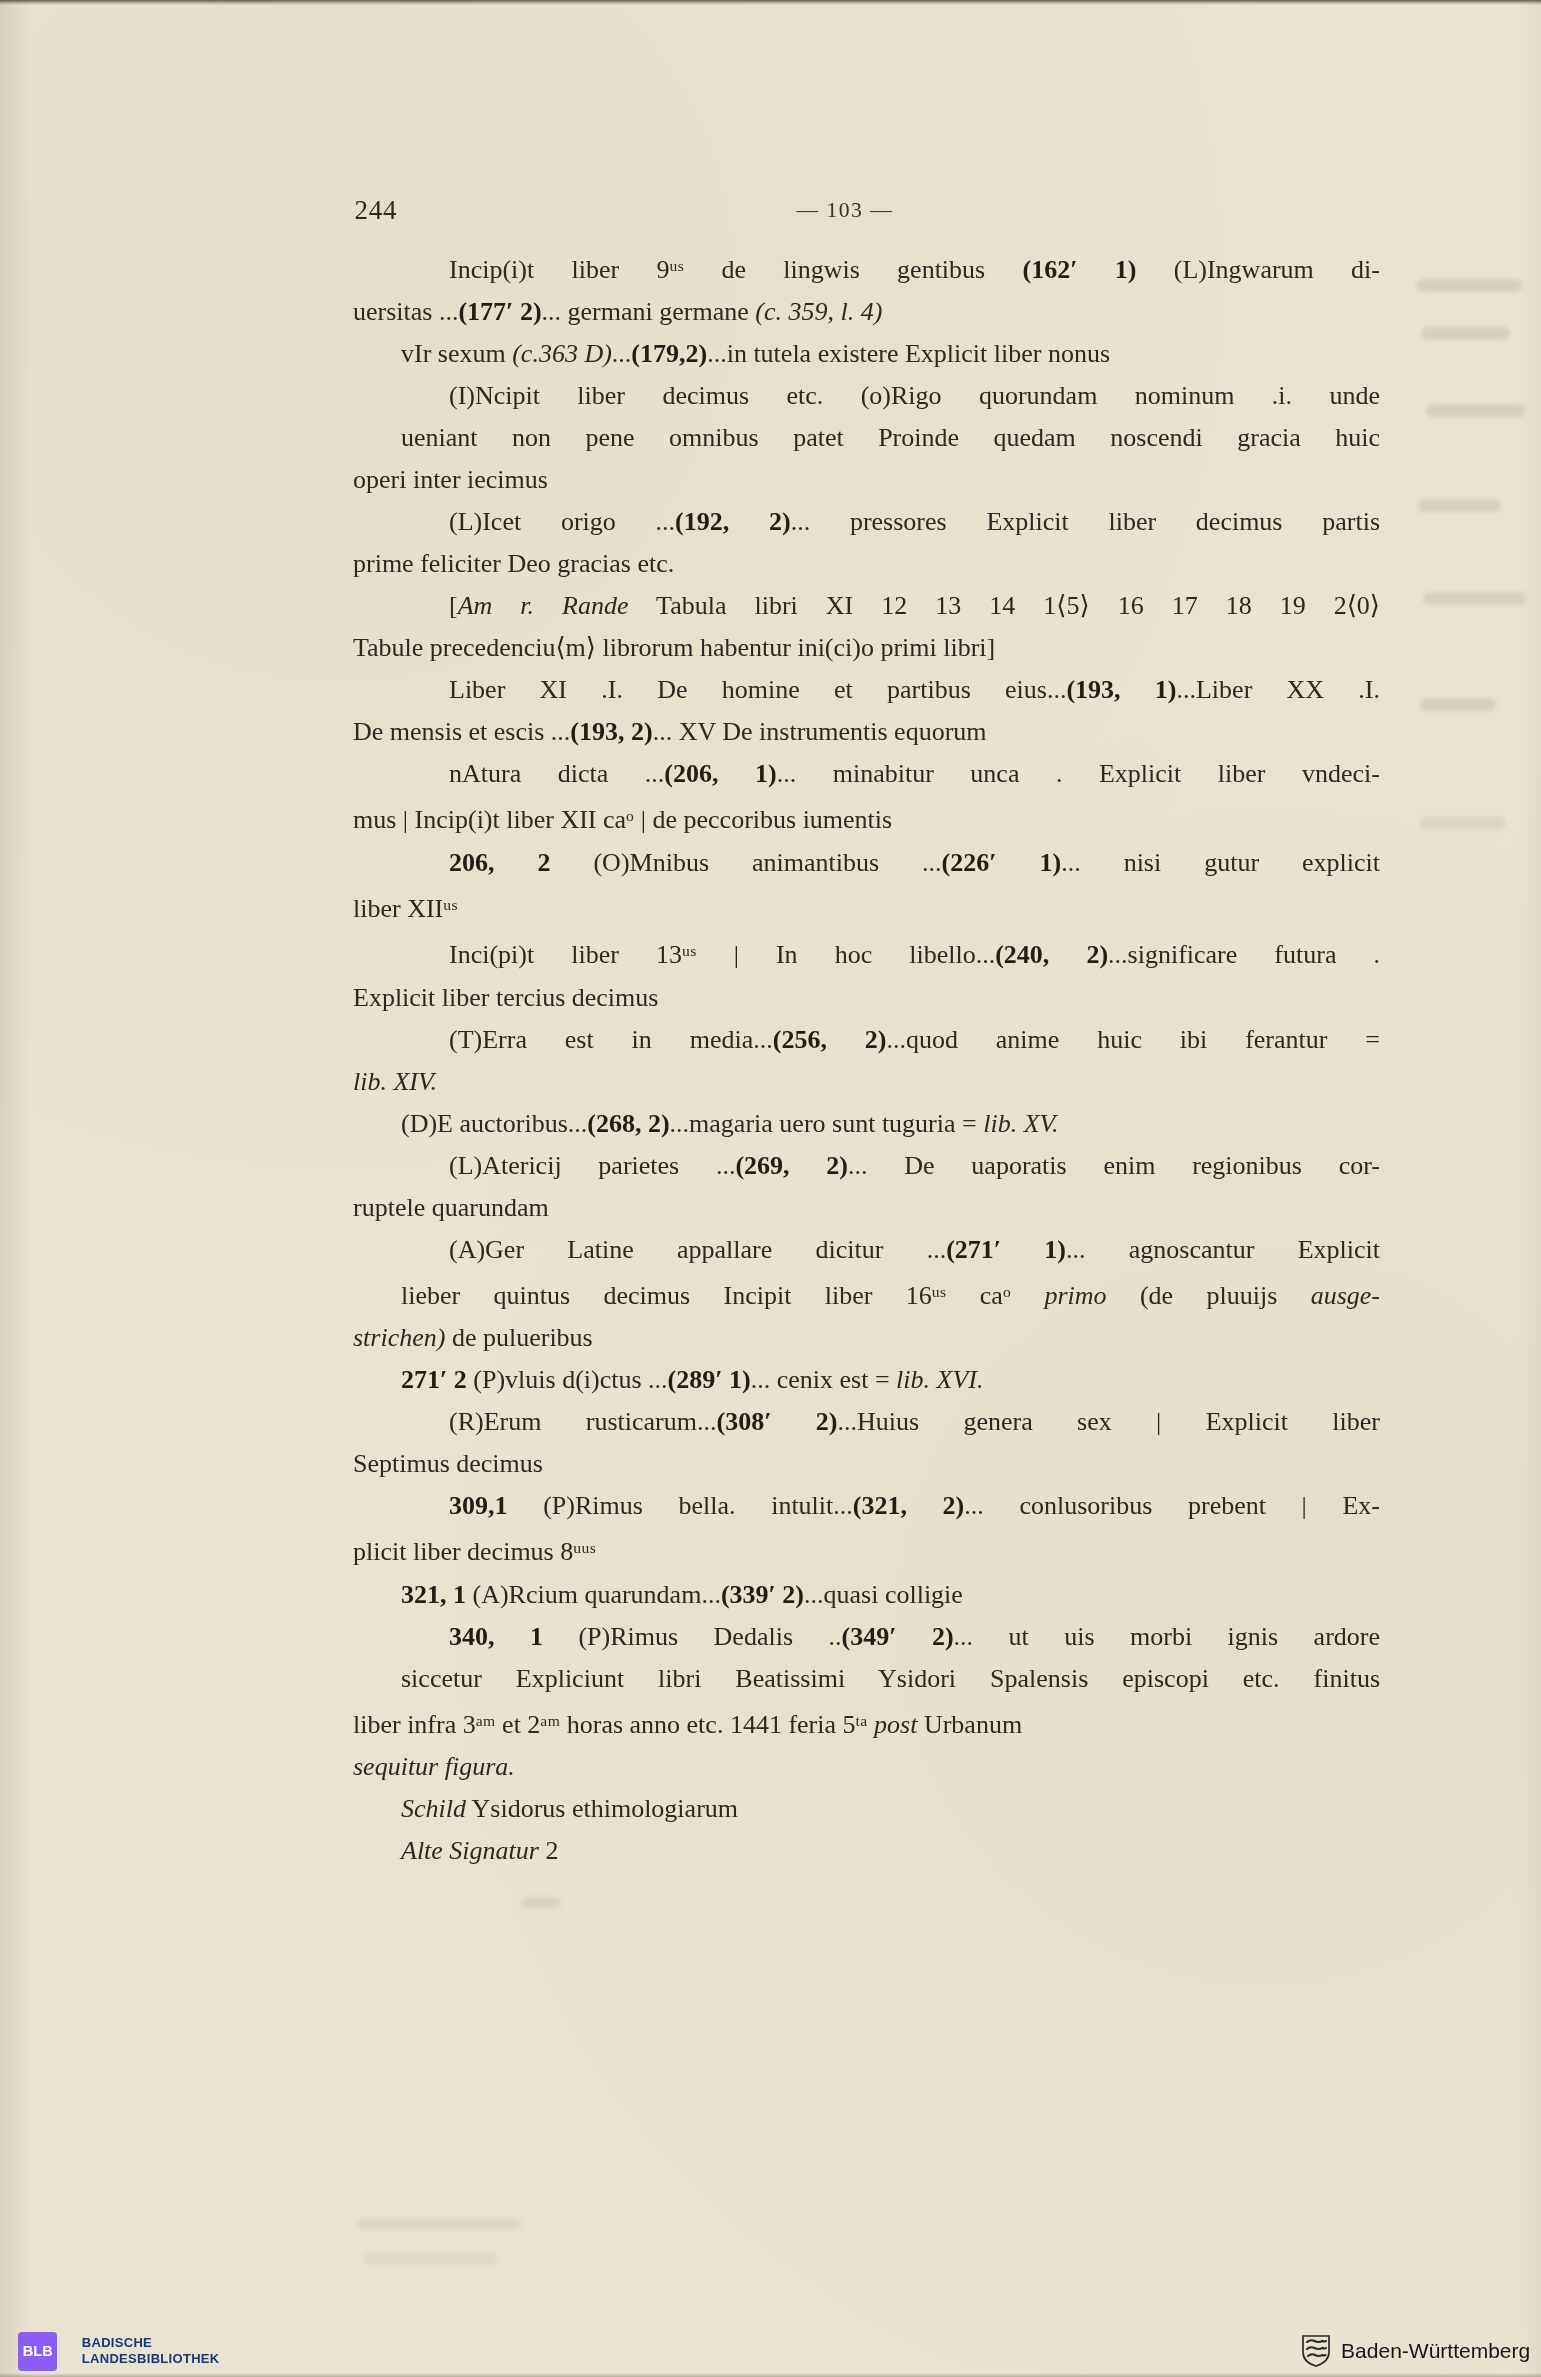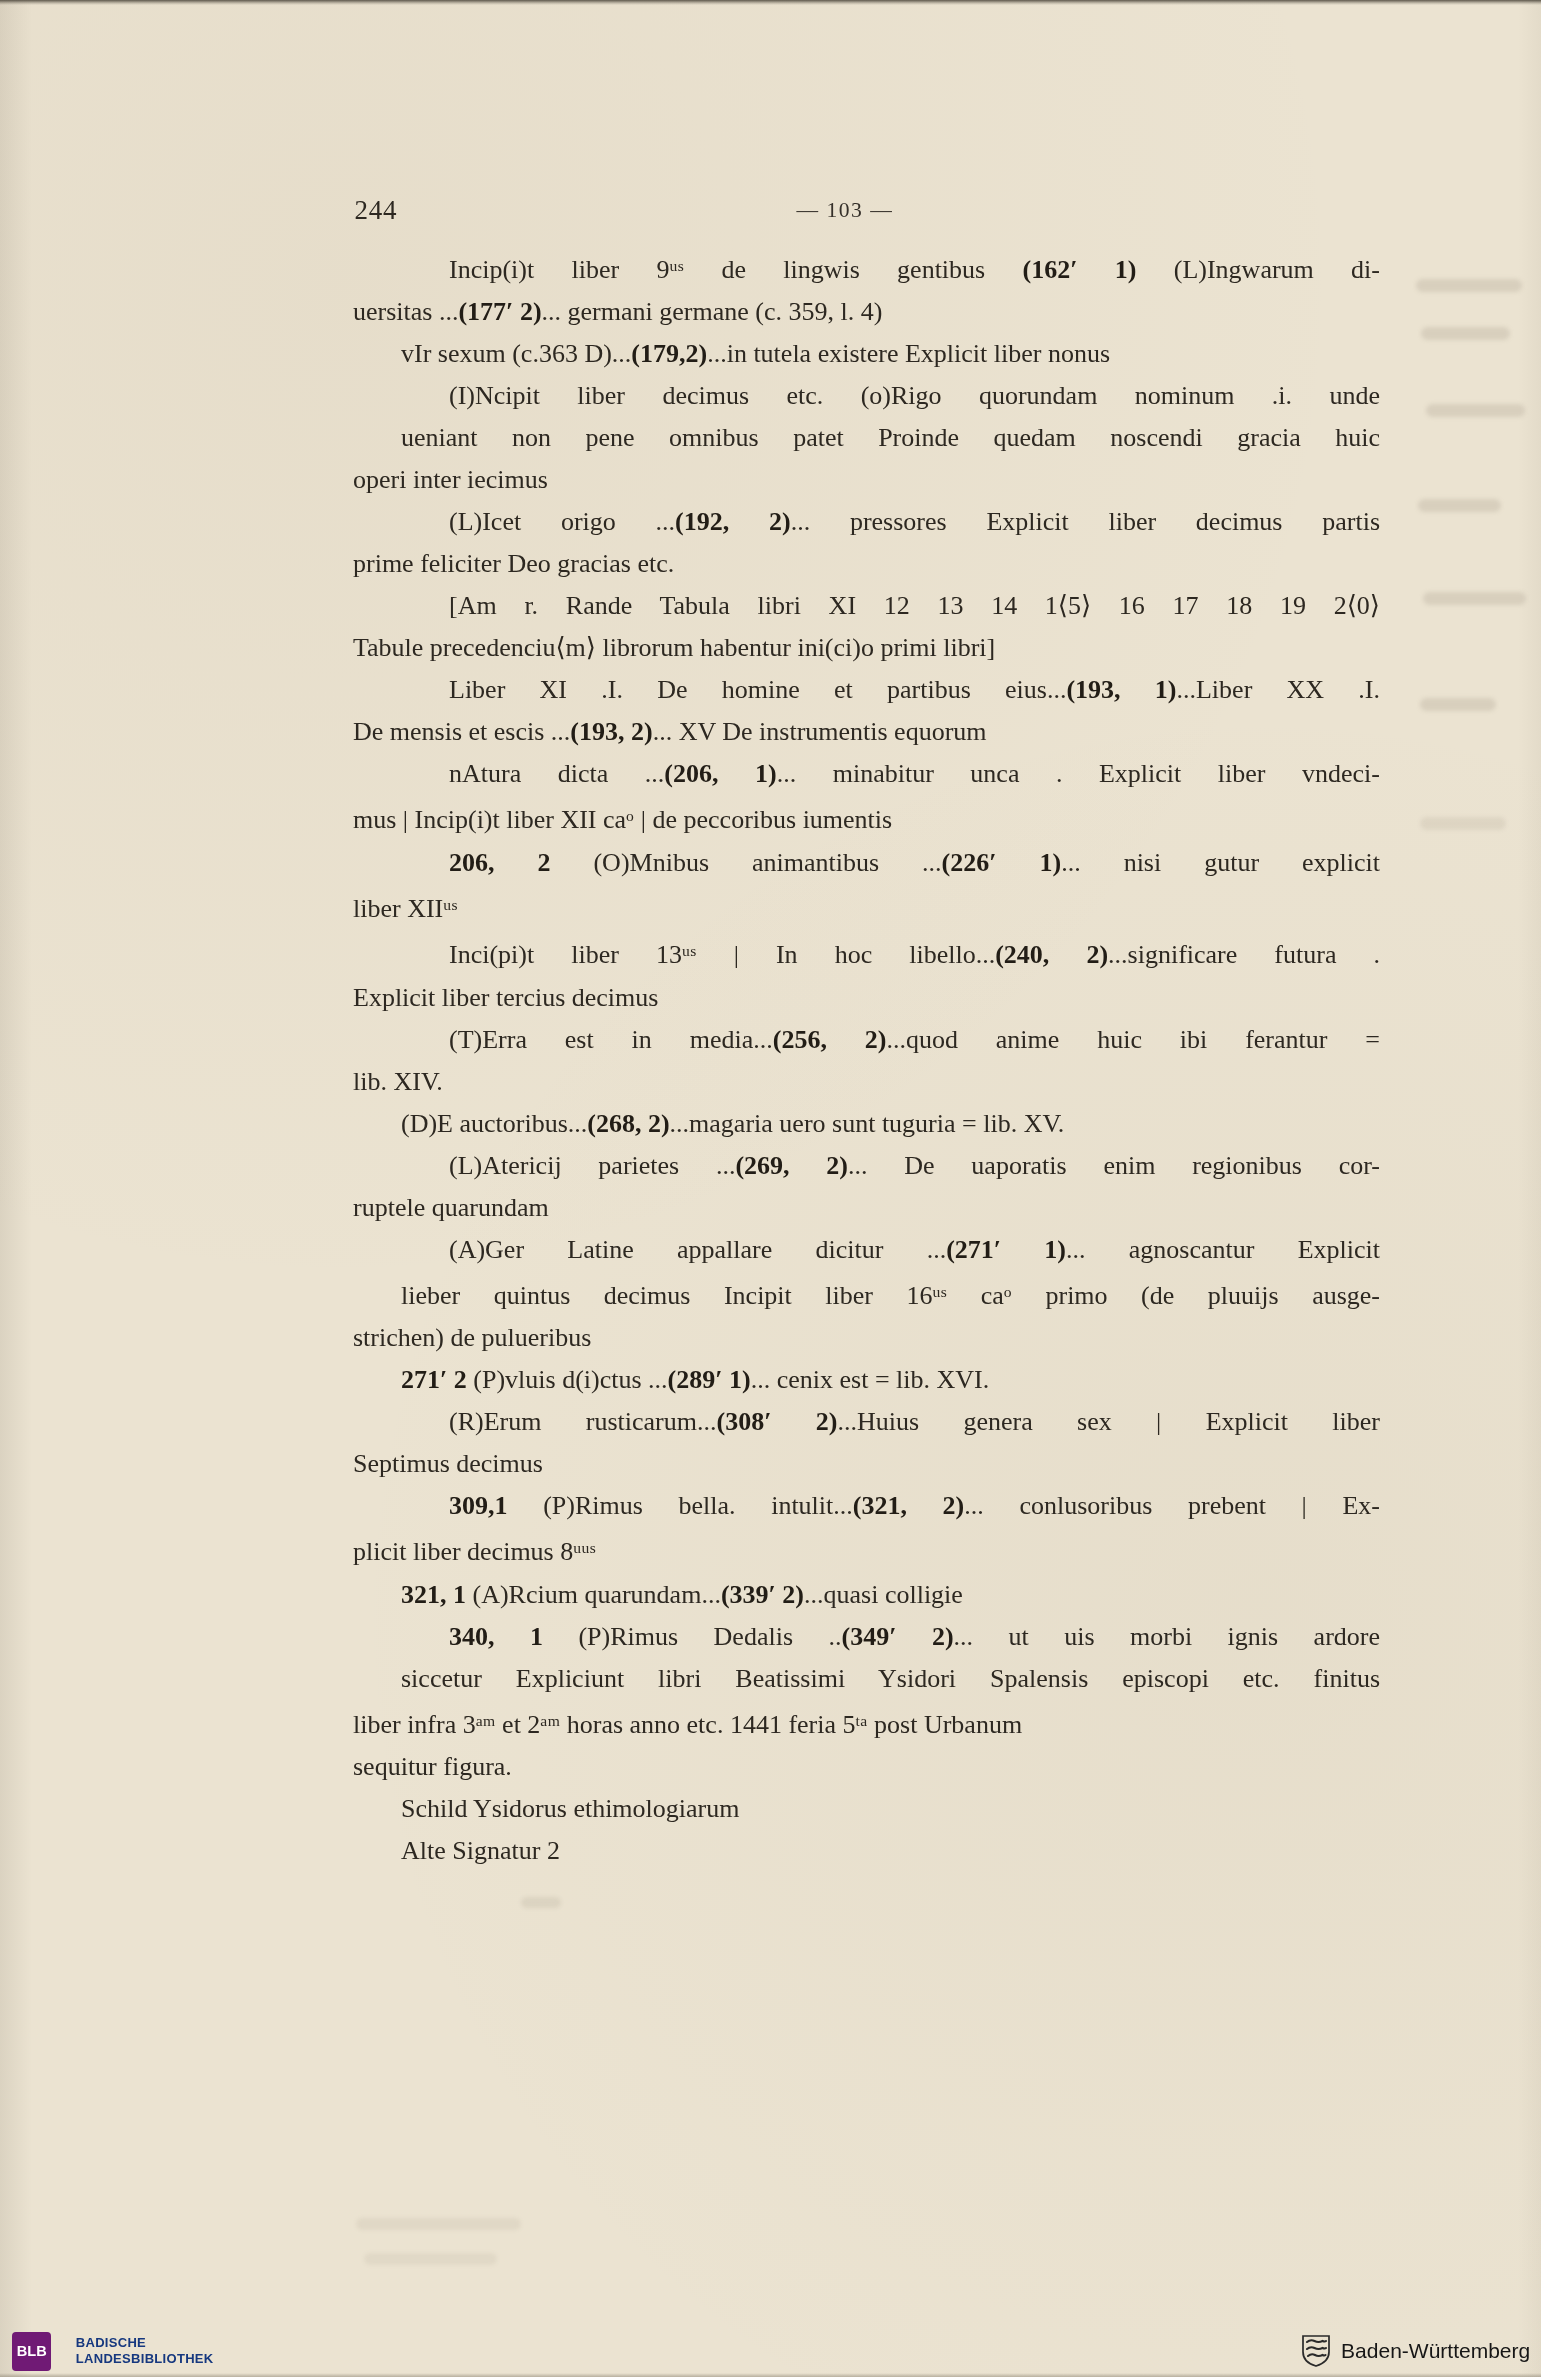--- a/index.html
+++ b/index.html
@@ -34,40 +34,41 @@
   
   #text-block {
     position: absolute; left: 353px; top: 245px; width: 1027px;
     font-size: 26px; line-height: 42px;
     text-rendering: optimizeLegibility;
   }
   .para { margin: 0; }
   .line { text-align: justify; }
   .line.j { text-align-last: justify; margin-left: 48px; }
   .line.first { text-indent: 48px; }
-  .seg.i { }
+  .seg.i { font-style: italic; }
   .seg.b { font-weight: 700; color: #221d16; }
   .seg.sup { font-size: 0.60em; vertical-align: 0.48em; letter-spacing: 0.4px; }
 
   
   .bleed {
     position: absolute; height: 13px;
     background: rgba(125, 115, 95, 0.17);
     filter: blur(2.3px);
     border-radius: 7px;
   }
 
   
   #footer-left { position: absolute; left: 12.3px; bottom: 6.2px; display: flex; align-items: center; gap: 8.5px; }
   #blb-box {
-    width: 39px; height: 39px; background: #701a75; color: #ffffff;
+    width: 39px; height: 39px; background: #8b5cf6; color: #ffffff;
     font-family: "Liberation Sans", "DejaVu Sans", sans-serif;
     font-weight: bold; font-size: 14.6px;
     display: flex; align-items: center; justify-content: center;
     border-radius: 3.9px;
+    margin-left: 6px;
   }
   #library-name {
     font-family: "Liberation Sans", "DejaVu Sans", sans-serif;
     font-weight: bold; font-size: 13px; line-height: 16px;
     color: #16387f; letter-spacing: 0.3px; margin-left: 16px;
   }
   #footer-right {
     position: absolute; right: 10.8px; bottom: 9.2px;
     display: flex; align-items: center; gap: 9.2px;
     font-family: "Liberation Sans", "DejaVu Sans", sans-serif;

